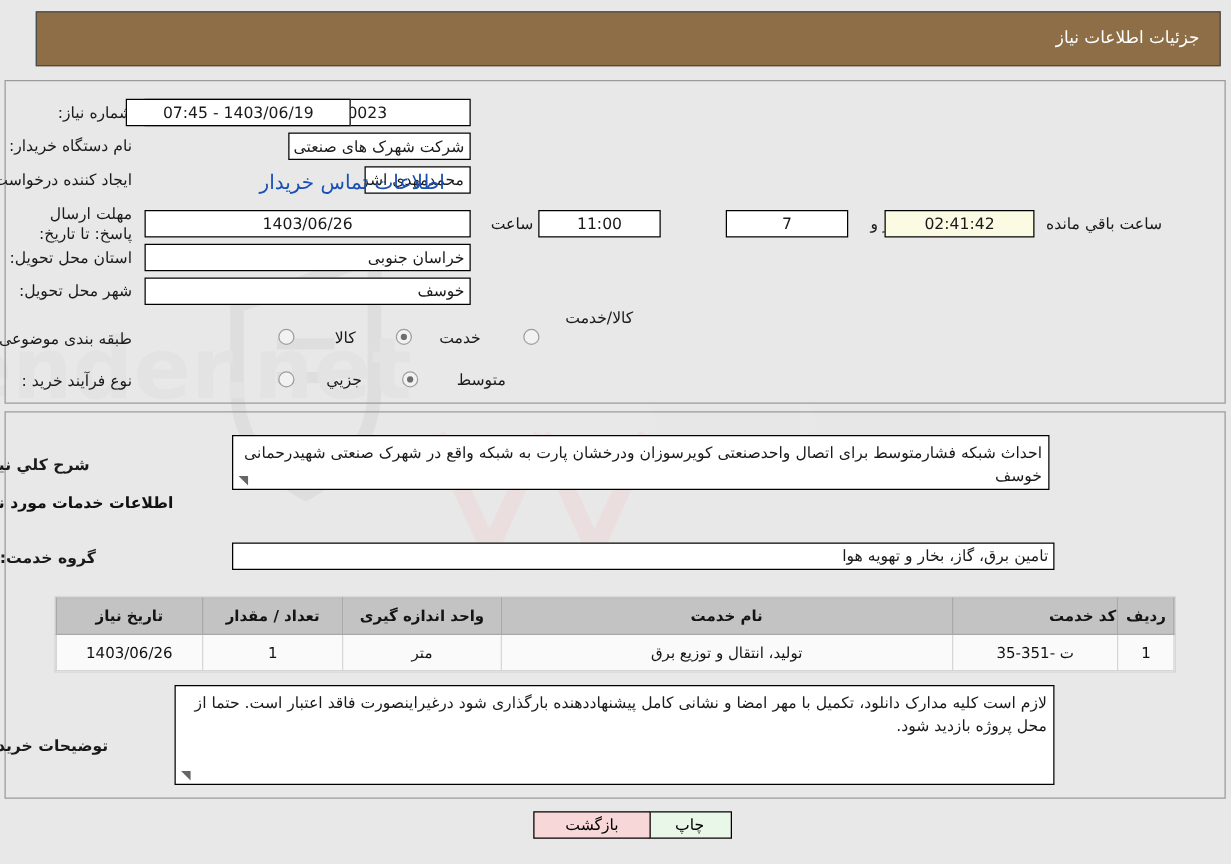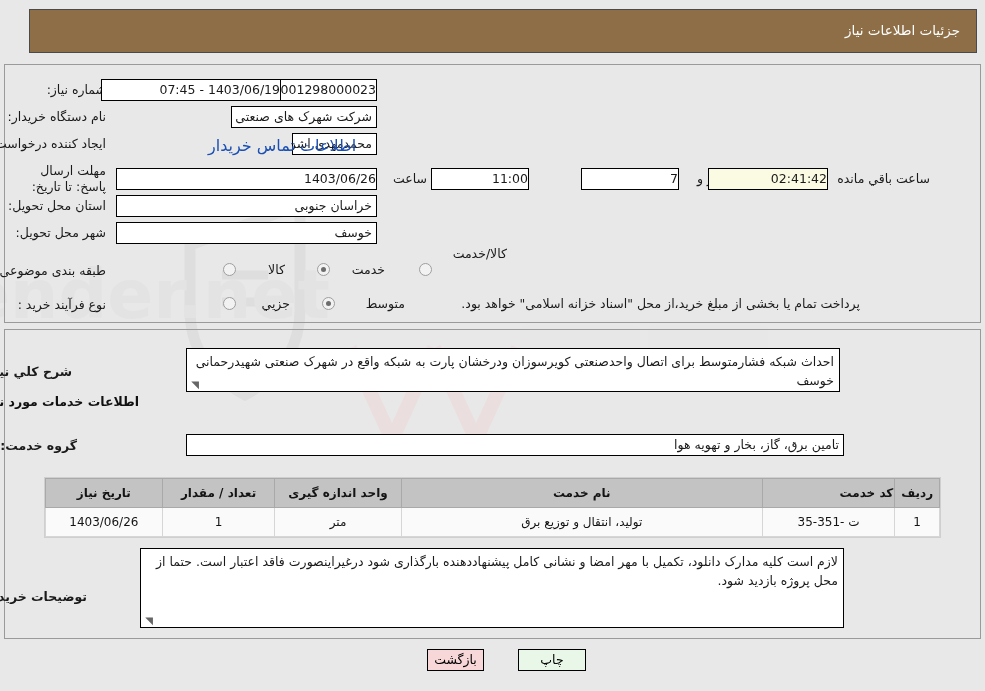--- a/index.html
+++ b/index.html
@@ -76,20 +76,21 @@
   }
   .fld {
     position: absolute;
     background: #ffffff;
     border: 1px solid #000000;
     box-sizing: border-box;
     font-size: 12.5px;
     color: #1a1a1a;
     height: 22px;
     line-height: 20px;
+    text-align: center;
     white-space: nowrap;
     overflow: hidden;
     z-index: 3;
   }
   .fld.rt { text-align: right; padding-right: 4px; }
   .fld.clock { background: #fbfbe4; }
 
   
   .radio {
     position: absolute;
@@ -263,21 +264,20 @@
   <div class="radio on" style="right:655px; top:263px;"></div>
   <div class="rlbl" style="right:600px; top:262px;">خدمت</div>
   <div class="radio" style="right:553px; top:263px;"></div>
   <div class="rlbl" style="right:478px; top:246px;">کالا/خدمت</div>
 
   <div class="lbl" style="right:879px; top:297px;">نوع فرآیند خرید :</div>
   <div class="radio" style="right:749px; top:297px;"></div>
   <div class="rlbl" style="right:695px; top:296px;">جزیي</div>
   <div class="radio on" style="right:650px; top:297px;"></div>
   <div class="rlbl" style="right:580px; top:296px;">متوسط</div>
-  <div class="rlbl" style="right:125px; top:296px;">پرداخت تمام یا بخشی از مبلغ خرید،از محل "اسناد خزانه اسلامی" خواهد بود.</div>
 
   <div class="panel" id="panel-bottom"></div>
 
   <div class="lbl bold-lbl" style="right:913px; top:364px;">شرح کلي نیاز:</div>
   <div class="ta" style="right:145px; top:348px; left:186px; height:44px;">
     <span>احداث شبکه فشارمتوسط برای اتصال واحدصنعتی کویرسوزان ودرخشان پارت به شبکه واقع در شهرک صنعتی شهیدرحمانی خوسف</span>
     <span class="grip">◥</span>
   </div>
 
   <div class="sec-head" style="right:846px; top:394px;">اطلاعات خدمات مورد نیاز</div>
@@ -308,15 +308,15 @@
     </tbody>
   </table>
 
   <div class="lbl bold-lbl" style="right:898px; top:589px;">توضیحات خریدار:</div>
   <div class="ta" style="right:141px; top:548px; left:140px; height:80px;">
     <span>لازم است کلیه مدارک دانلود، تکمیل با مهر امضا و نشانی کامل پیشنهاددهنده بارگذاری شود درغیراینصورت فاقد اعتبار است. حتما از محل پروژه بازدید شود.</span>
     <span class="grip">◥</span>
   </div>
 
   <div class="btn" id="btn-print" style="left:518px; top:649px; width:68px;">چاپ</div>
-  <div class="btn" id="btn-back" style="left:427px; top:649px; width:57px;">بازگشت</div>
+  <div class="btn" id="btn-back" style="left:427px; top:649px; width:94px;">بازگشت</div>
 
 </div>
 
 </body></html>

